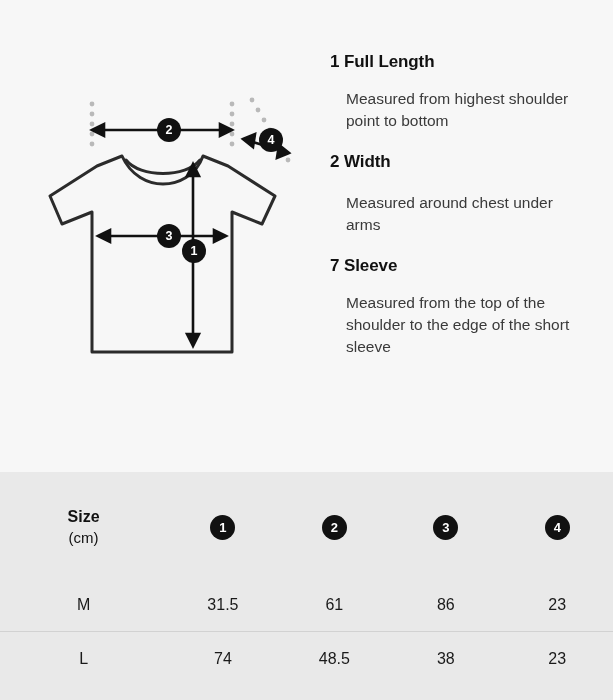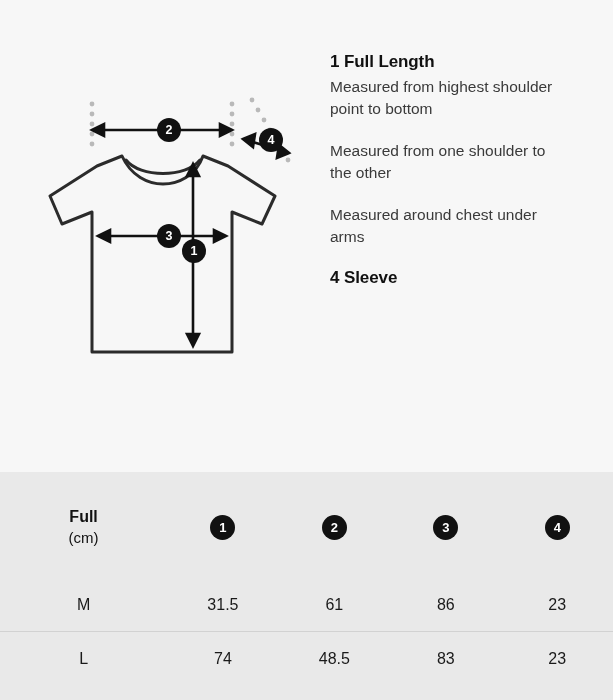--- a/index.html
+++ b/index.html
@@ -41,21 +41,21 @@
     font-size: 17px;
     font-weight: bold;
     color: #111111;
     margin: 0 0 4px 0;
     letter-spacing: -0.1px;
   }
   .legend-desc {
     font-size: 15.5px;
     line-height: 22px;
     color: #3a3a3a;
-    margin: 0;
+    margin: 16px;
     max-width: 225px;
   }
   
   .table-wrap {
     position: absolute;
     left: 0; top: 472px;
     width: 613px;
     height: 228px;
     background: #e9e9e9;
   }
@@ -184,45 +184,46 @@
       <div class="marker" style="left:182px; top:239px;">1</div>
       <div class="marker" style="left:259px; top:128px;">4</div>
     </div>
 
     <div class="legend-col">
       <div class="legend-item">
         <p class="legend-title">1 Full Length</p>
         <p class="legend-desc">Measured from highest shoulder point to bottom</p>
       </div>
       <div class="legend-item">
-        <p class="legend-desc">Measured from one shoulder to the other</p>
+        <p class="legend-title">2 Width</p>
       </div>
       <div class="legend-item">
         <p class="legend-desc">Measured around chest under arms</p>
       </div>
       <div class="legend-item">
-        <p class="legend-title">4 Sleeve</p>
+        <p class="legend-title">7 Sleeve</p>
+        <p class="legend-desc">Measured from the top of the shoulder to the edge of the short sleeve</p>
       </div>
     </div>
   </div>
 
   <div class="table-wrap">
     <table class="size-table">
       <colgroup>
         <col class="col-size">
           <col class="col-num">
           <col class="col-num">
           <col class="col-num">
           <col class="col-num">
       </colgroup>
       <thead>
         <tr class="head-row">
           <th>
             <span class="size-head">
-              <span>Full</span>
+              <span>Size</span>
               <span class="unit">(cm)</span>
             </span>
           </th>
           <th>
             <span class="badge">1</span>
           </th>
           <th>
             <span class="badge">2</span>
           </th>
           <th>
@@ -238,20 +239,20 @@
           <td>M</td>
           <td>31.5</td>
           <td>61</td>
           <td>86</td>
           <td>23</td>
         </tr>
         <tr class="body-row sep">
           <td>L</td>
           <td>74</td>
           <td>48.5</td>
-          <td>83</td>
+          <td>38</td>
           <td>23</td>
         </tr>
       </tbody>
     </table>
   </div>
 
 </div>
 
 </body></html>

